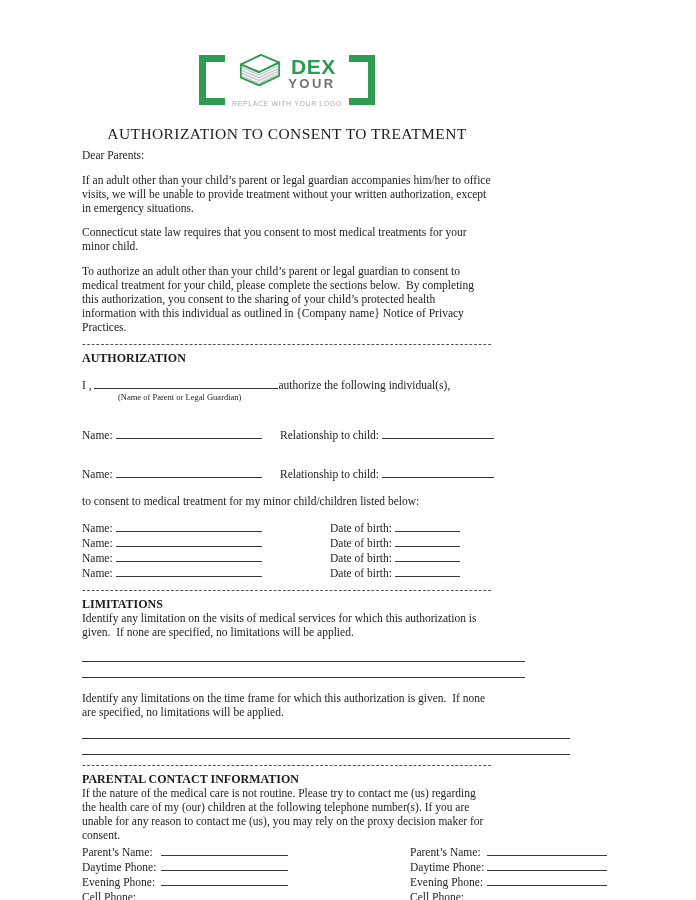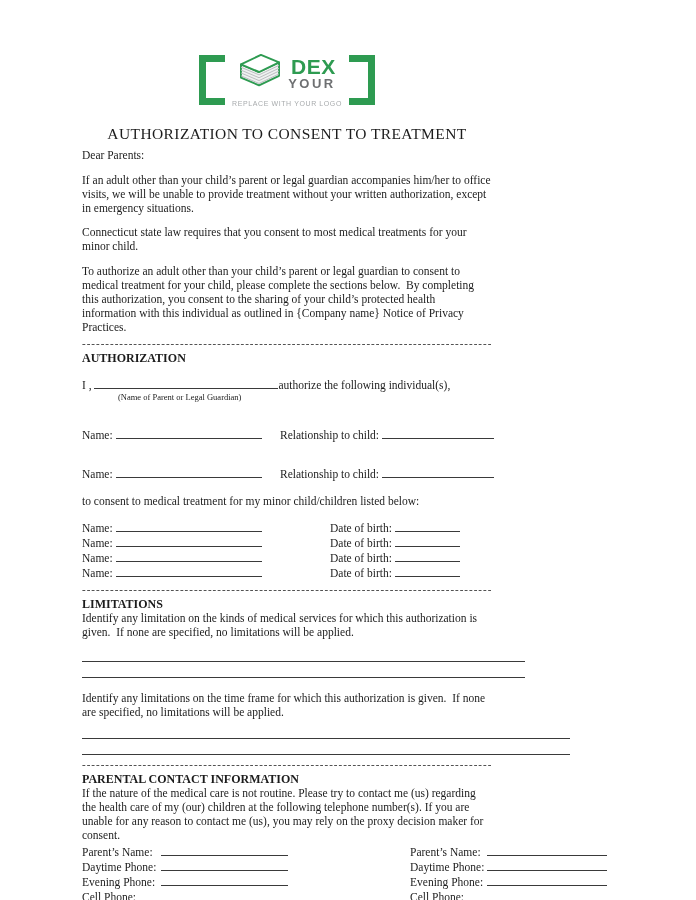--- a/index.html
+++ b/index.html
@@ -123,21 +123,21 @@
       <span class="cell w248"><span>Name:</span> <span class="u u146"></span></span><span>Date of birth:</span> <span class="u u65"></span>
     </div>
     <div class="child-row">
       <span class="cell w248"><span>Name:</span> <span class="u u146"></span></span><span>Date of birth:</span> <span class="u u65"></span>
     </div>
   </div>
 
   <div class="sep">------------------------------------------------------------------------------------------------------------------------------------------------------</div>
 
   <div class="sec-heading">LIMITATIONS</div>
-  <p class="body" style="margin-top:0">Identify any limitation on the kinds of medical services for which this authorization is given.  If none are specified, no limitations will be applied.</p>
+  <p class="body" style="margin-top:0">Identify any limitation on the visits of medical services for which this authorization is given.  If none are specified, no limitations will be applied.</p>
   <div class="blank-line g1"></div>
   <div class="blank-line g2"></div>
   <p class="body" style="margin-top:13px">Identify any limitations on the time frame for which this authorization is given.  If none are specified, no limitations will be applied.</p>
   <div class="blank-line t1"></div>
   <div class="blank-line t2"></div>
 
   <div class="sep">------------------------------------------------------------------------------------------------------------------------------------------------------</div>
 
   <div class="sec-heading">PARENTAL CONTACT INFORMATION</div>
   <p class="body" style="margin-top:0">If the nature of the medical care is not routine. Please try to contact me (us) regarding the health care of my (our) children at the following telephone number(s). If you are unable for any reason to contact me (us), you may rely on the proxy decision maker for consent.</p>

